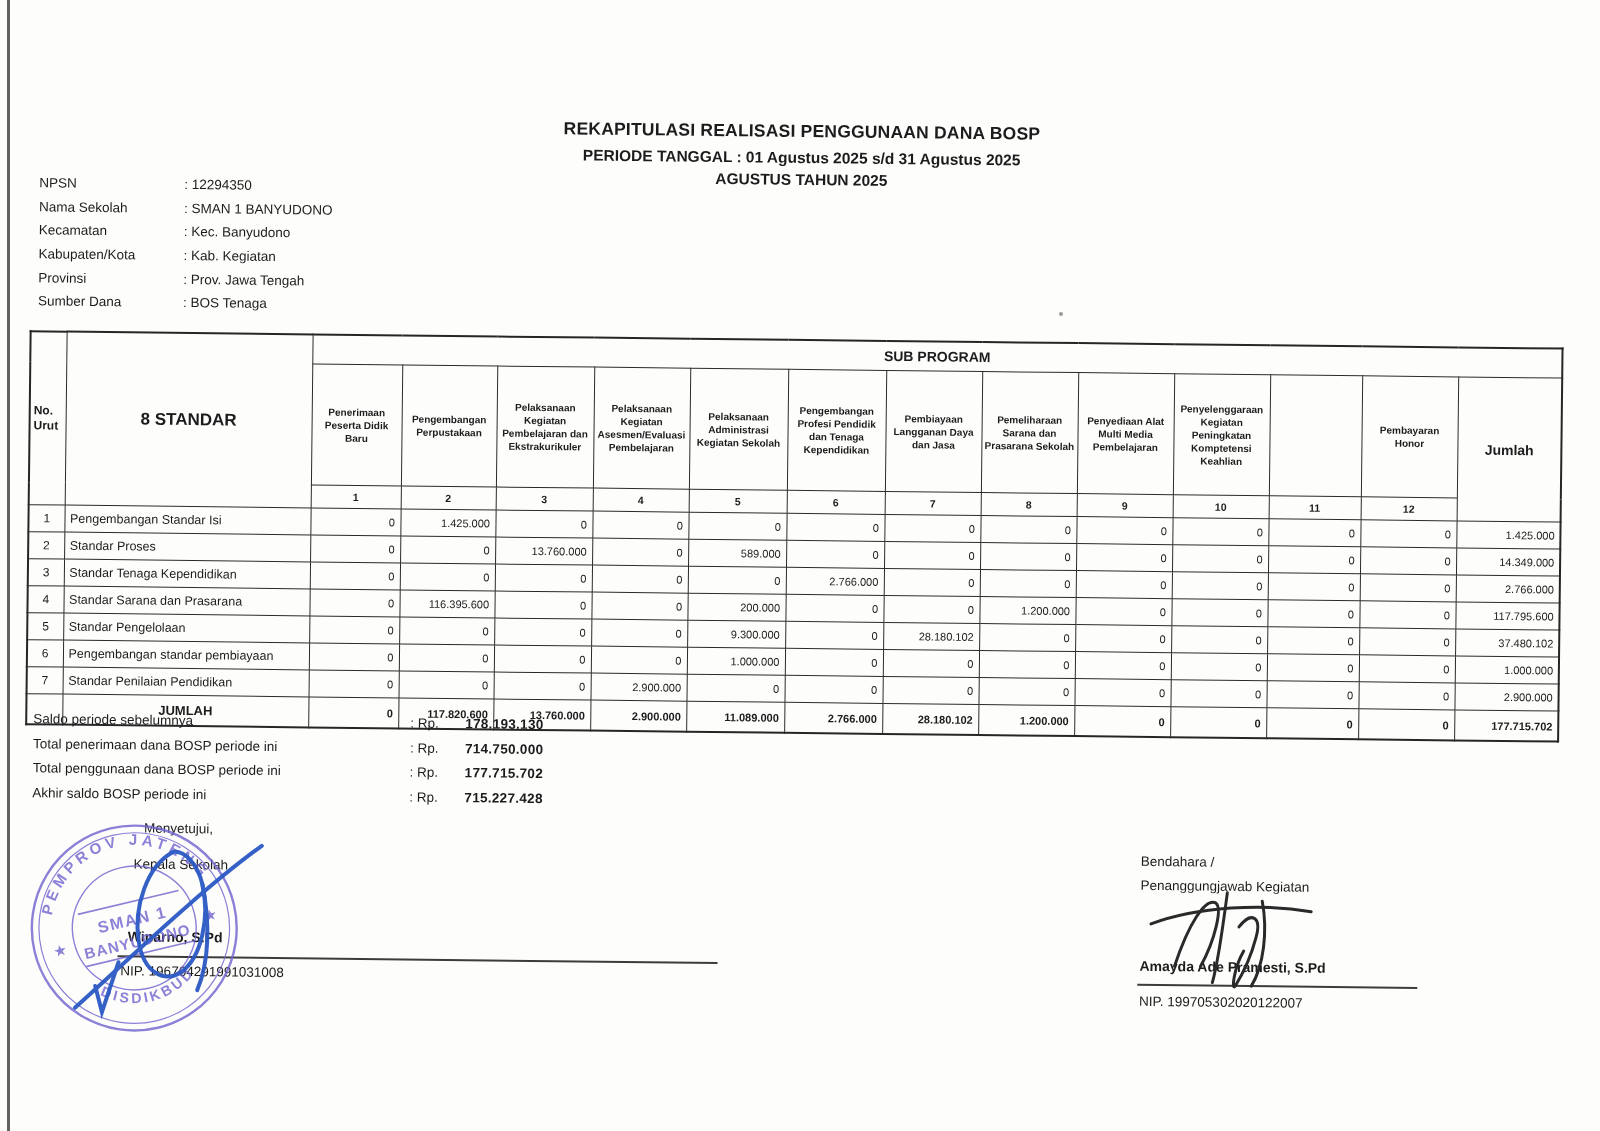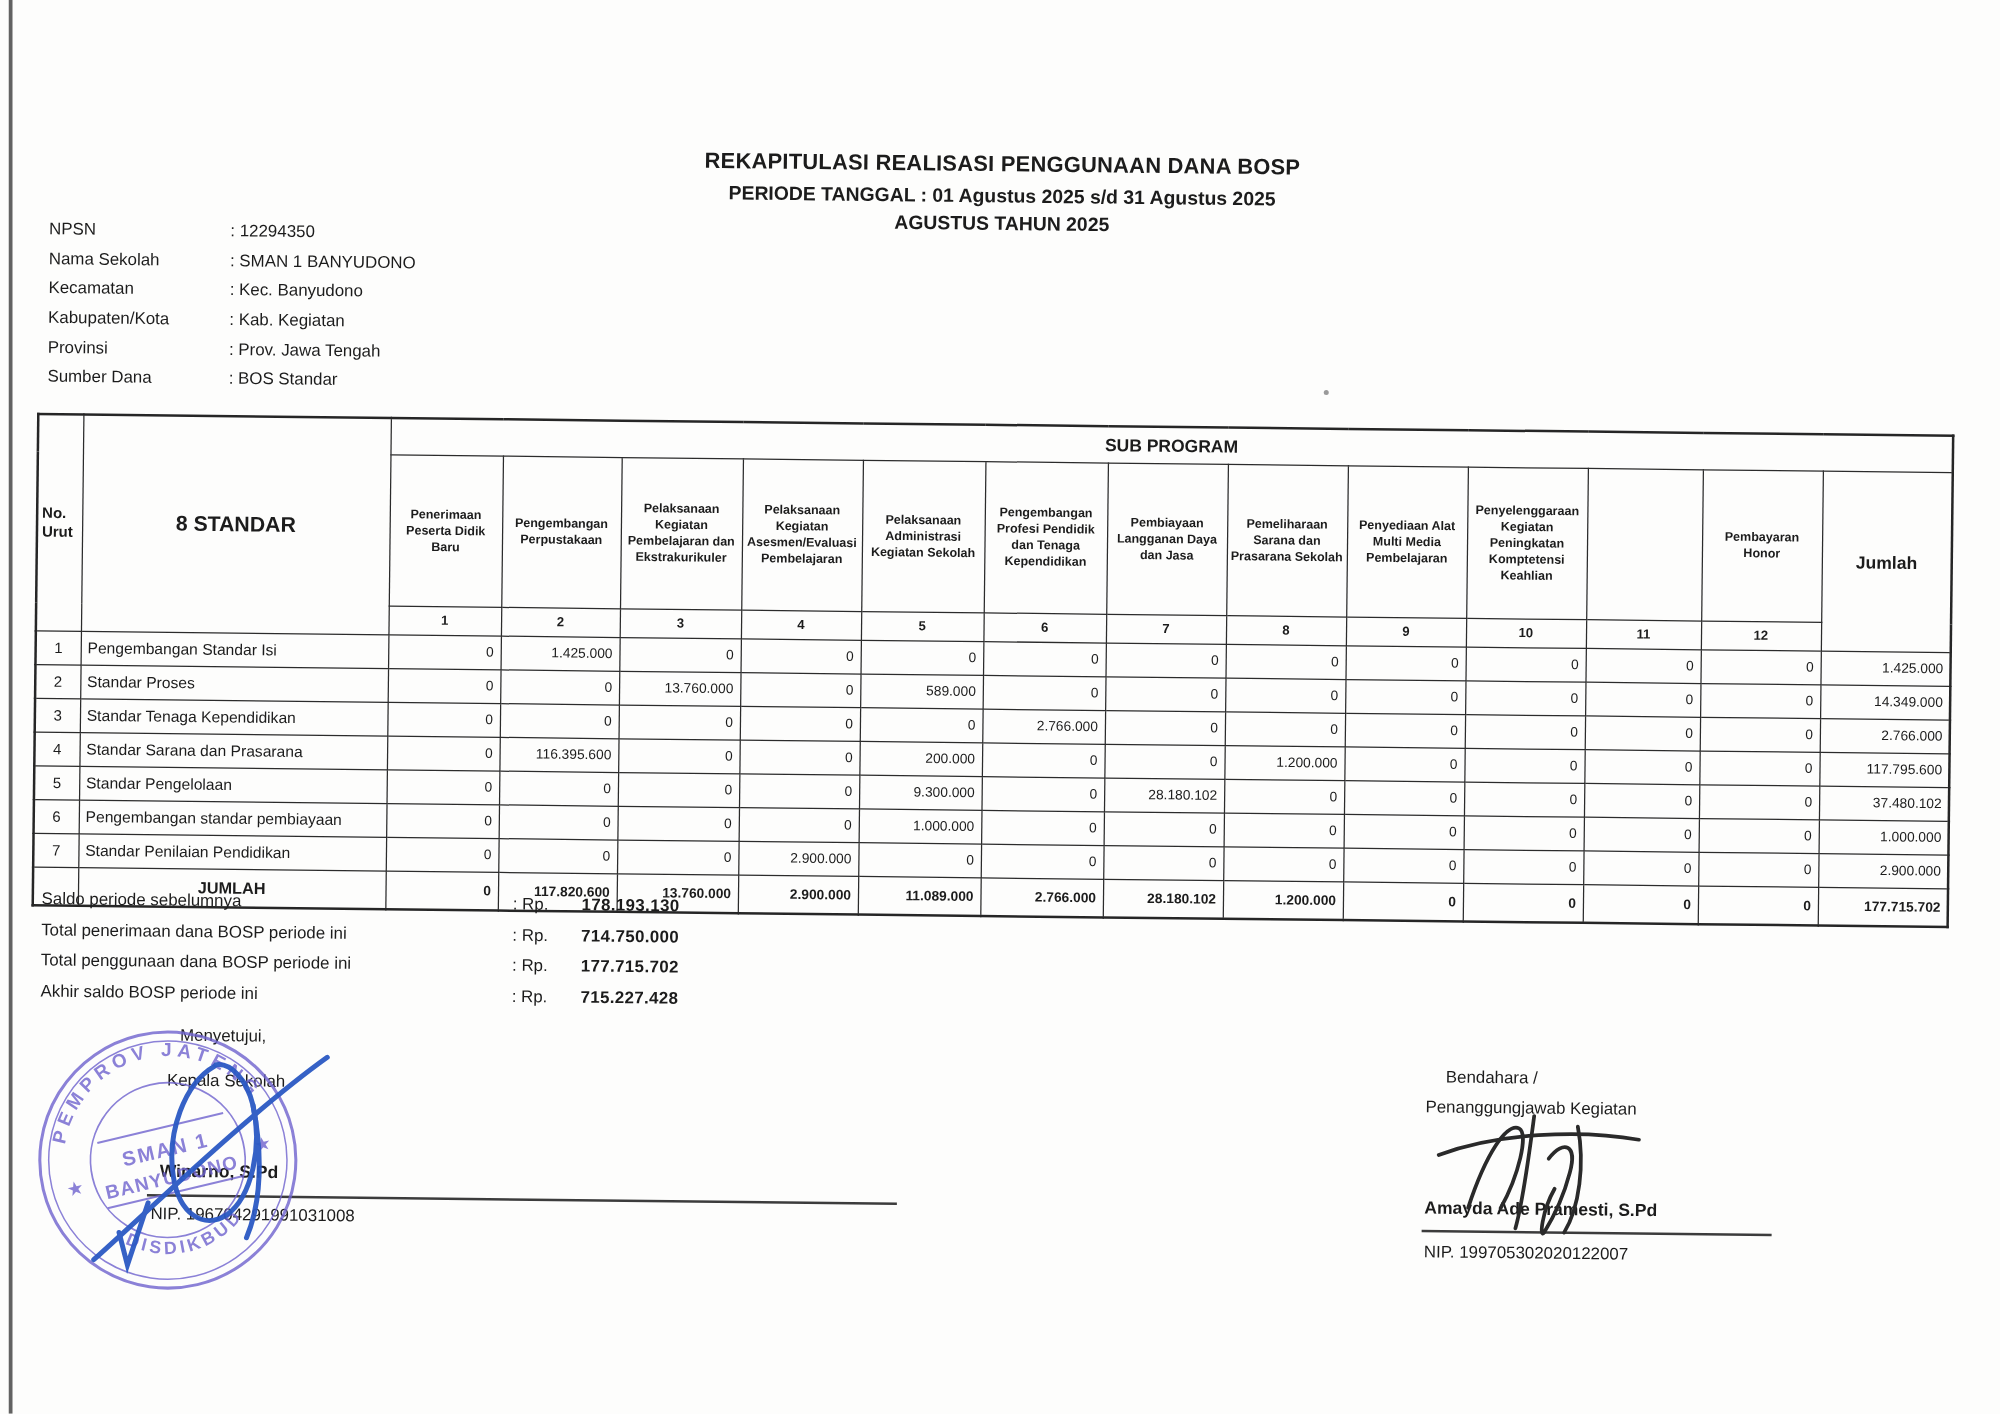--- a/index.html
+++ b/index.html
@@ -62,21 +62,21 @@
     <div class="title-2">PERIODE TANGGAL : 01 Agustus 2025 s/d 31 Agustus 2025</div>
     <div class="title-3">AGUSTUS TAHUN 2025</div>
   </div>
 
   <div class="meta">
     <div class="meta-row"><span class="meta-label">NPSN</span><span>: 12294350</span></div>
     <div class="meta-row"><span class="meta-label">Nama Sekolah</span><span>: SMAN 1 BANYUDONO</span></div>
     <div class="meta-row"><span class="meta-label">Kecamatan</span><span>: Kec. Banyudono</span></div>
     <div class="meta-row"><span class="meta-label">Kabupaten/Kota</span><span>: Kab. Kegiatan</span></div>
     <div class="meta-row"><span class="meta-label">Provinsi</span><span>: Prov. Jawa Tengah</span></div>
-    <div class="meta-row"><span class="meta-label">Sumber Dana</span><span>: BOS Standar</span></div>
+    <div class="meta-row"><span class="meta-label">Sumber Dana</span><span>: BOS Tenaga</span></div>
   </div>
 
   <table class="report">
     <colgroup>
       <col style="width:36px">
         <col style="width:246px">
       <col style="width:90px">
         <col style="width:95px">
         <col style="width:97px">
         <col style="width:96px">
@@ -273,21 +273,21 @@
     <div class="sum-row"><span class="sum-label">Total penggunaan dana BOSP periode ini</span><span class="sum-cur">: Rp.</span><span class="sum-amt">177.715.702</span></div>
     <div class="sum-row"><span class="sum-label">Akhir saldo BOSP periode ini</span><span class="sum-cur">: Rp.</span><span class="sum-amt">715.227.428</span></div>
   </div>
 
   <div class="abs sig-text" style="left:150px;top:788px;margin-top:32px;">Menyetujui,</div>
   <div class="abs sig-text" style="left:140px;top:856px;">Kepala Sekolah</div>
   <div class="abs sig-name" style="left:135px;top:928px;">Winarno, S.Pd</div>
   <div class="underline" style="left:125px;top:955px;width:600px;"></div>
   <div class="abs sig-text" style="left:128px;top:963px;">NIP. 196704291991031008</div>
 
-  <div class="abs sig-text" style="left:1147px;top:842px;margin-left:16px;">Bendahara /</div>
+  <div class="abs sig-text" style="left:1147px;top:842px;">Bendahara /</div>
   <div class="abs sig-text" style="left:1147px;top:866px;">Penanggungjawab Kegiatan</div>
   <div class="abs sig-name" style="left:1147px;top:946px;">Amayda Ade Pramesti, S.Pd</div>
   <div class="underline" style="left:1145px;top:972px;width:280px;"></div>
   <div class="abs sig-text" style="left:1147px;top:982px;">NIP. 199705302020122007</div>
 
   <svg class="stamp" width="218" height="220" viewBox="0 0 215 215">
     <g fill="none" stroke="#6f63ce" stroke-width="2.4">
       <circle cx="107" cy="107" r="101"></circle>
       <circle cx="107" cy="107" r="94" stroke-width="1.2"></circle>
       <circle cx="107" cy="107" r="61" stroke-width="1.4"></circle>

